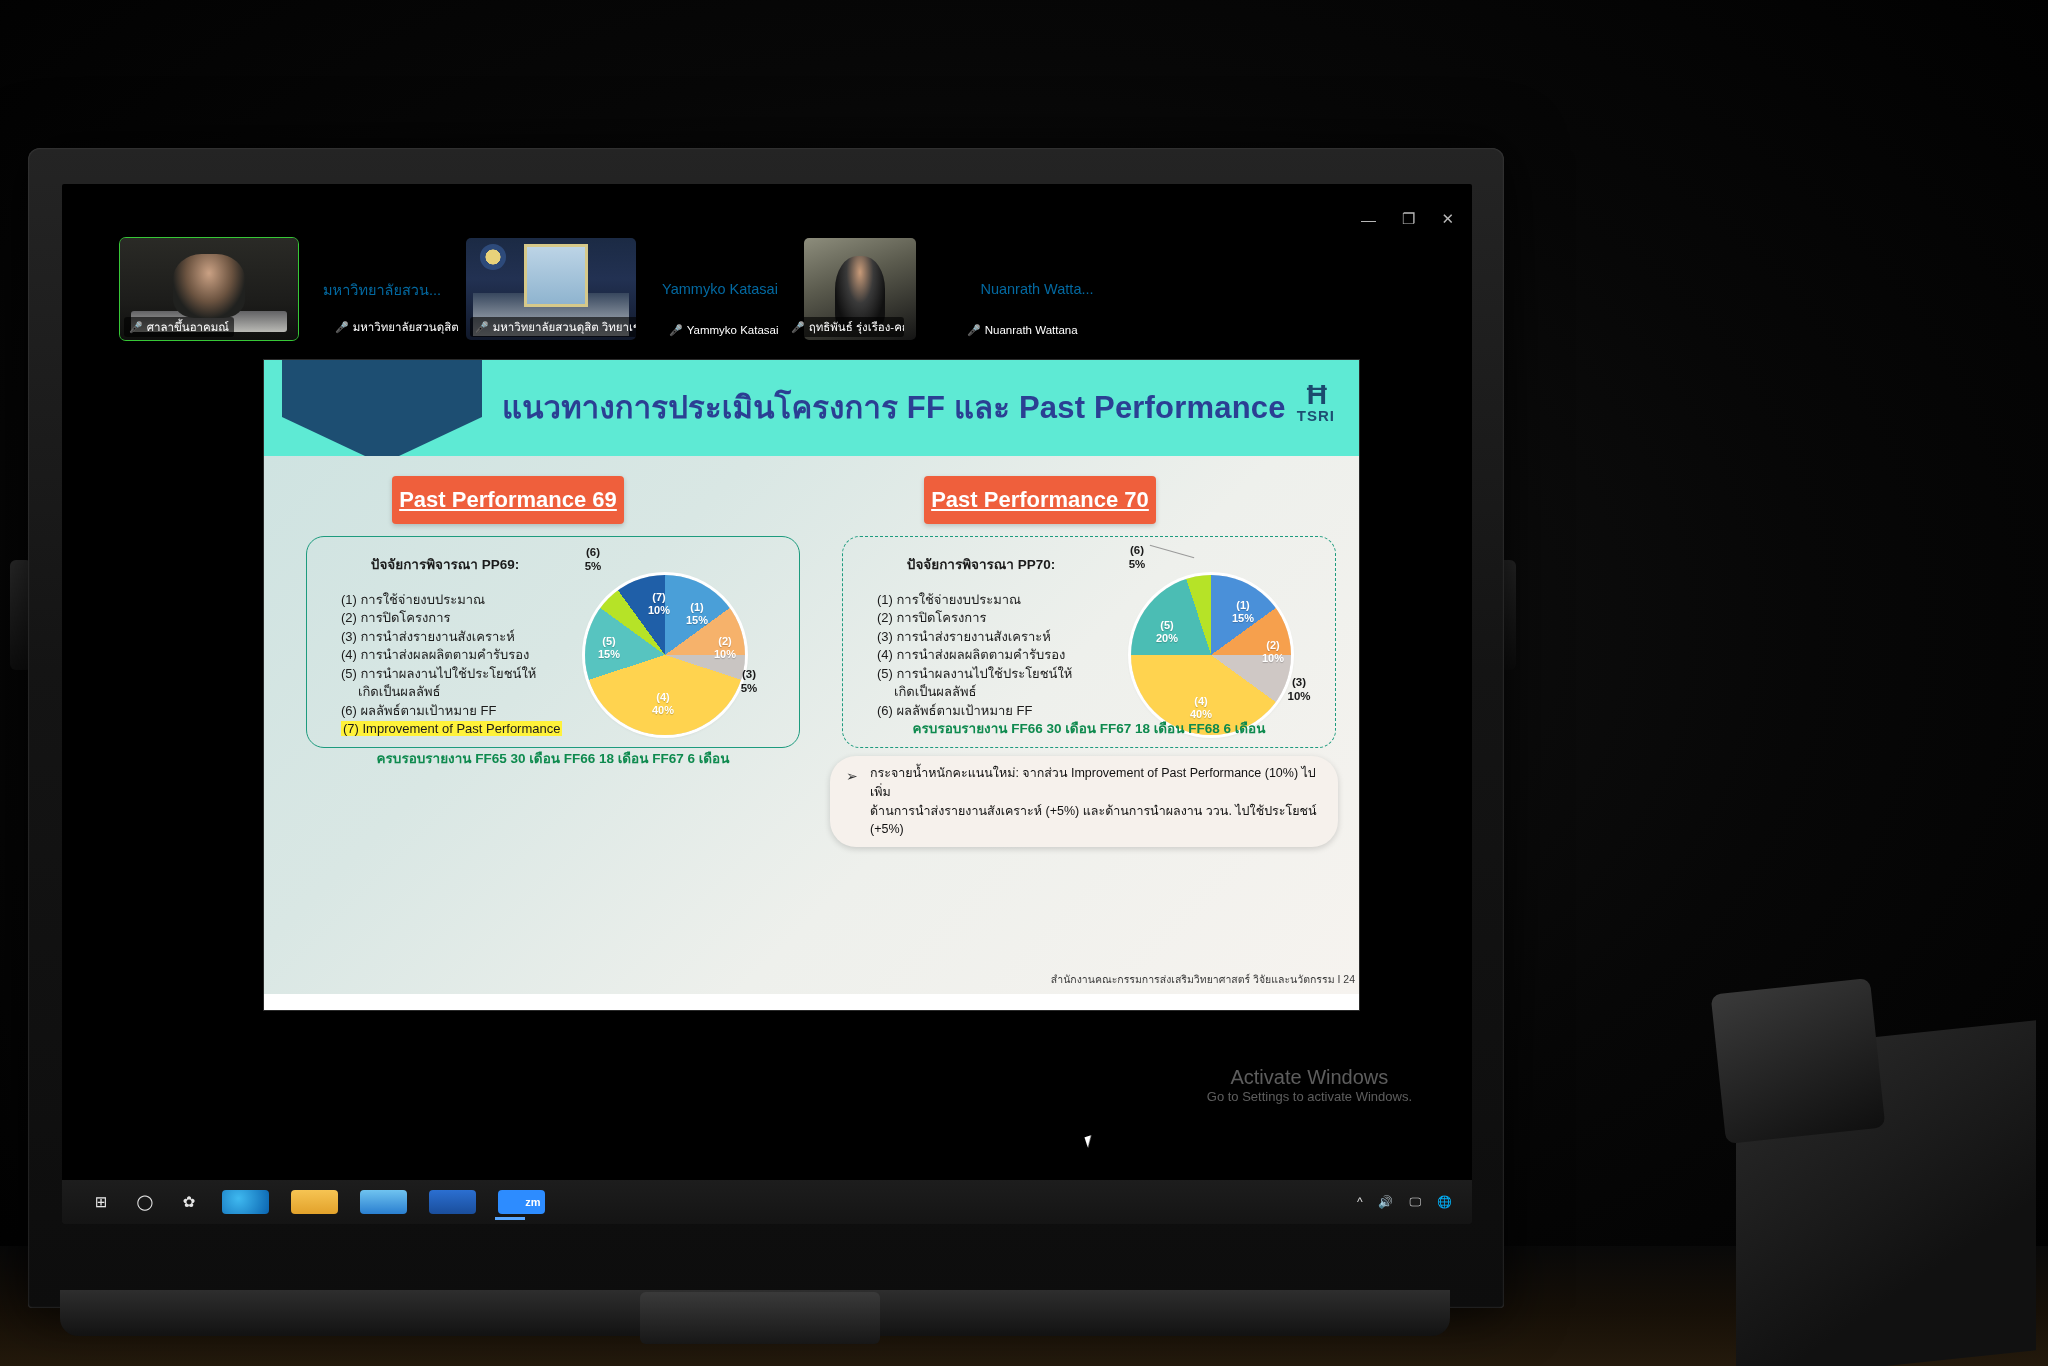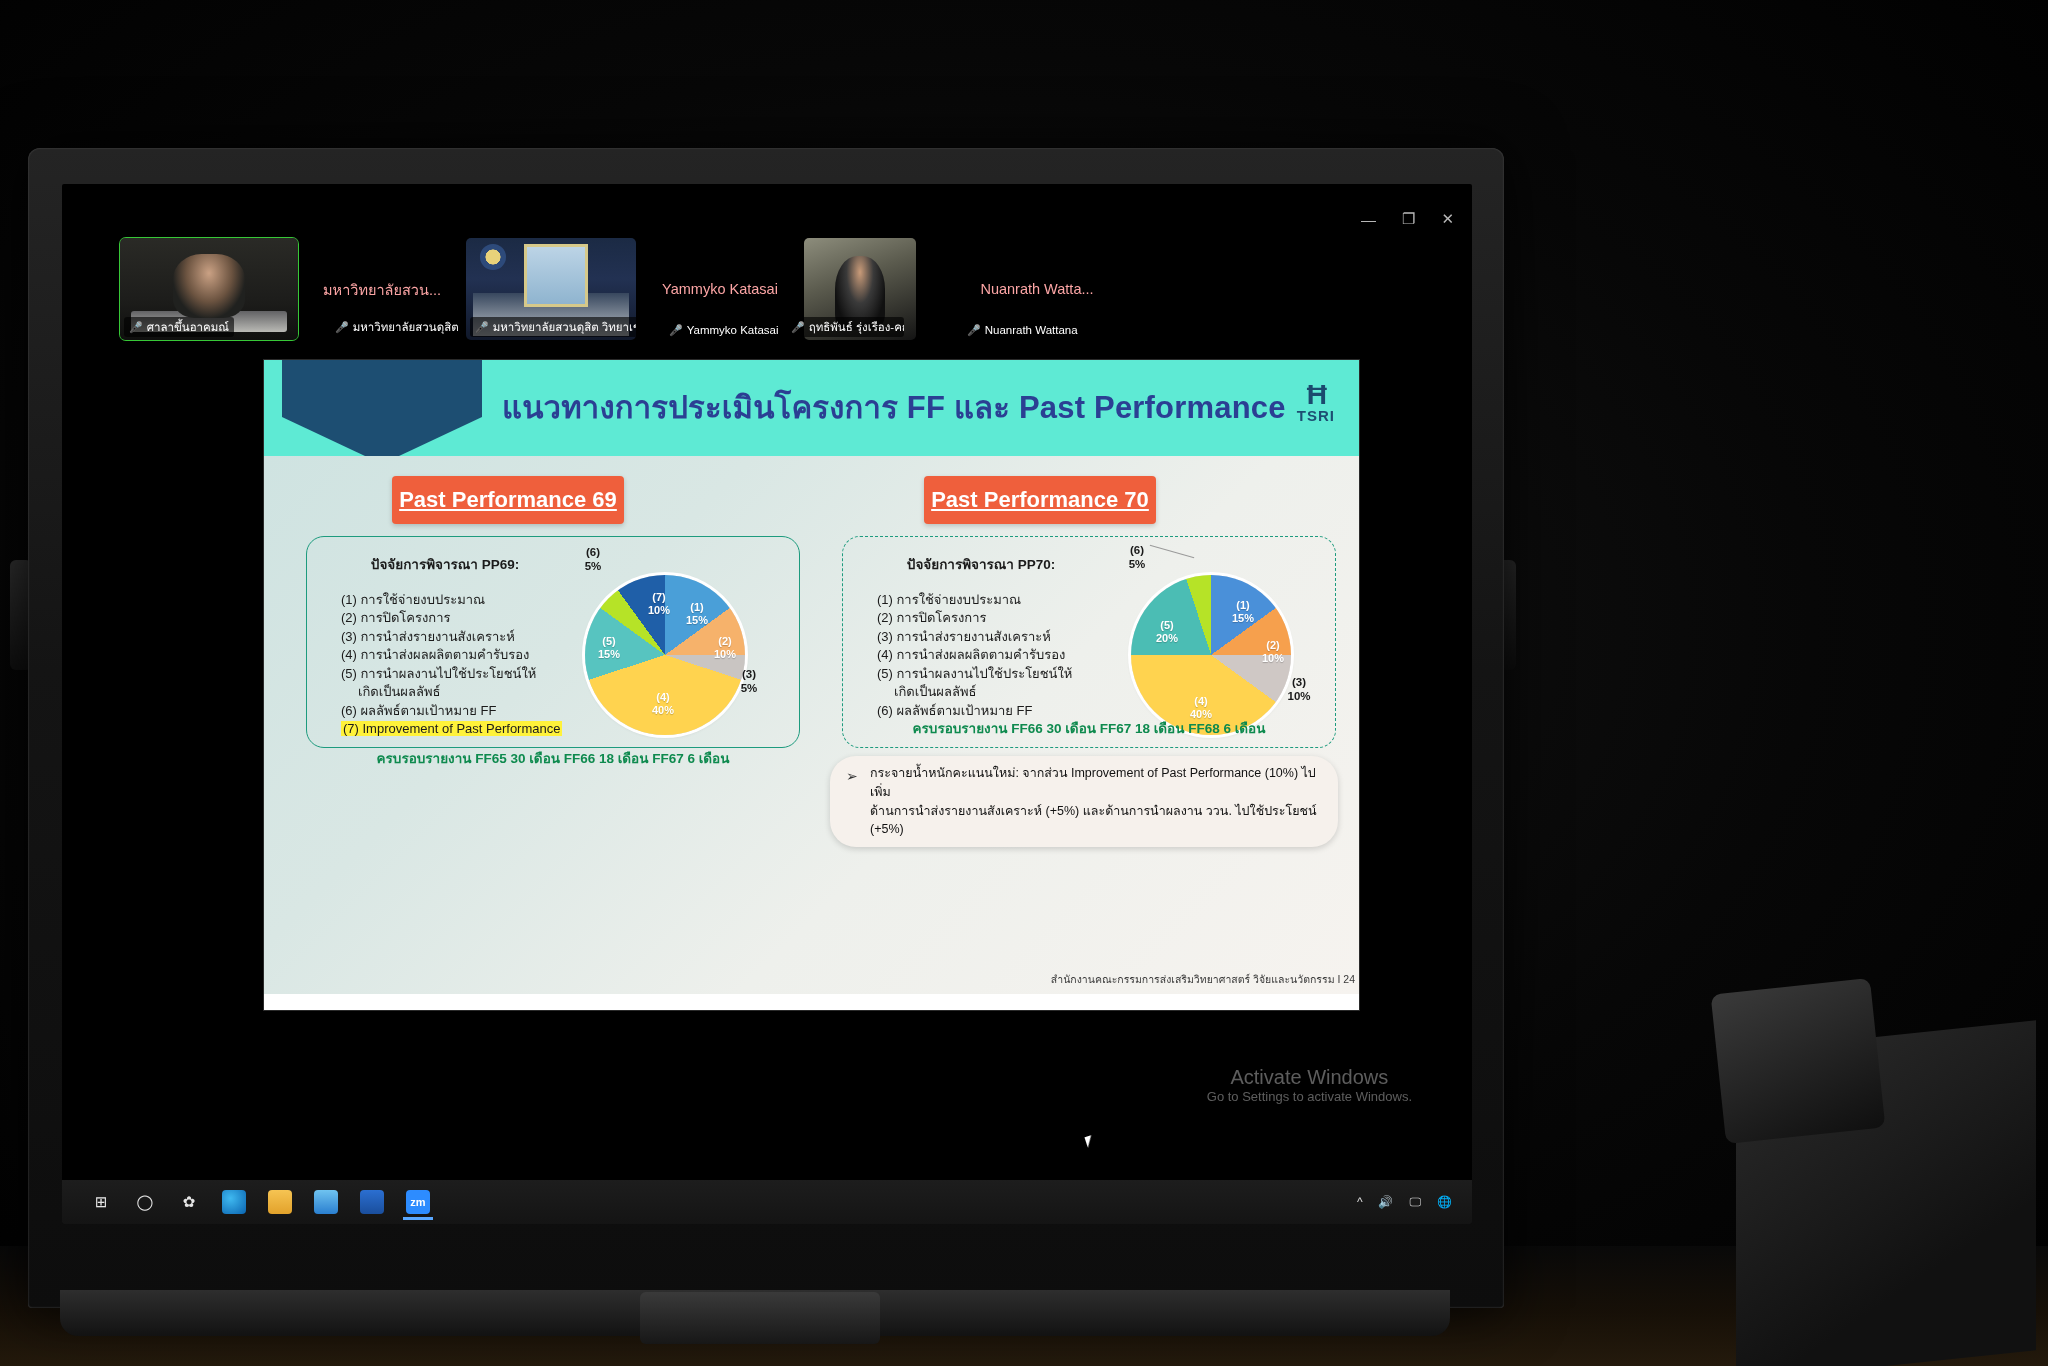--- a/index.html
+++ b/index.html
@@ -42,21 +42,21 @@
   
   .zoom-strip{position:absolute;left:0;top:54px;width:1410px;height:108px;background:#000;
       display:flex;align-items:flex-start;}
   .tile{position:relative;height:102px;color:#fff;}
   .tile .thumb{position:relative;width:100%;height:100%;border-radius:5px;overflow:hidden;}
   .tile .nametag{position:absolute;left:4px;bottom:3px;display:flex;align-items:center;gap:4px;
       background:rgba(0,0,0,.62);padding:1px 5px;border-radius:3px;font-size:11.5px;
       white-space:nowrap;max-width:96%;overflow:hidden;}
   .mutex{color:#e03a2f;font-weight:700;font-size:11px;line-height:1;}
   .bigname{display:flex;align-items:center;justify-content:center;height:102px;
-      font-size:14.5px;color:#fca5a5;white-space:nowrap;}
+      font-size:14.5px;color:#0369a1;white-space:nowrap;}
   .active-ring{outline:3px solid #37c837;outline-offset:-2px;border-radius:6px;}
 
   
   .v1{background:
       linear-gradient(180deg,#2a2a26 0%,#1d1d1b 60%,#0f0f0e 100%);}
   .v1:after{content:"";position:absolute;left:30%;top:16%;width:40%;height:62%;
       background:radial-gradient(ellipse at 50% 30%, #caa184 0%, #6b5340 45%, #20211f 72%);
       border-radius:40% 40% 30% 30%;}
   .v1:before{content:"";position:absolute;left:6%;bottom:8%;width:88%;height:20%;
       background:linear-gradient(180deg,#6f6f72,#d7d7d2);border-radius:3px;opacity:.85;}
@@ -138,21 +138,21 @@
       border-left:7px solid #fff;border-bottom:11px solid transparent;
       transform:rotate(-18deg);filter:drop-shadow(0 0 1px #000);}
 
   
   .taskbar{position:absolute;left:0;bottom:0;width:1410px;height:44px;
       background:linear-gradient(180deg,#1d1d1d,#141414);display:flex;align-items:center;}
   .tb-left{display:flex;align-items:center;gap:22px;padding-left:28px;}
   .tb-ico{width:22px;height:22px;display:flex;align-items:center;justify-content:center;
       color:#e6e6e6;font-size:15px;}
   .app{width:24px;height:24px;border-radius:4px;display:flex;align-items:center;justify-content:center;
-      font-size:11px;font-weight:700;color:#fff;}
+      font-size:11px;font-weight:700;color:#fff;padding-left:23px;}
   .app.edge{background:radial-gradient(circle at 35% 35%,#3fb9f0,#0a64b0);}
   .app.files{background:linear-gradient(180deg,#f6c453,#e2a22b);}
   .app.store{background:linear-gradient(180deg,#6fc3f0,#2a7fd0);}
   .app.outlook{background:linear-gradient(180deg,#2b6fd1,#1a4e9c);}
   .app.zoom{background:#2d8cff;position:relative;}
   .app.zoom:after{content:"";position:absolute;left:-3px;bottom:-6px;width:30px;height:3px;background:#59a7ff;}
   .tb-right{margin-left:auto;display:flex;align-items:center;gap:16px;padding-right:20px;
       color:#dcdcdc;font-size:12px;}
 </style>
 </head>

